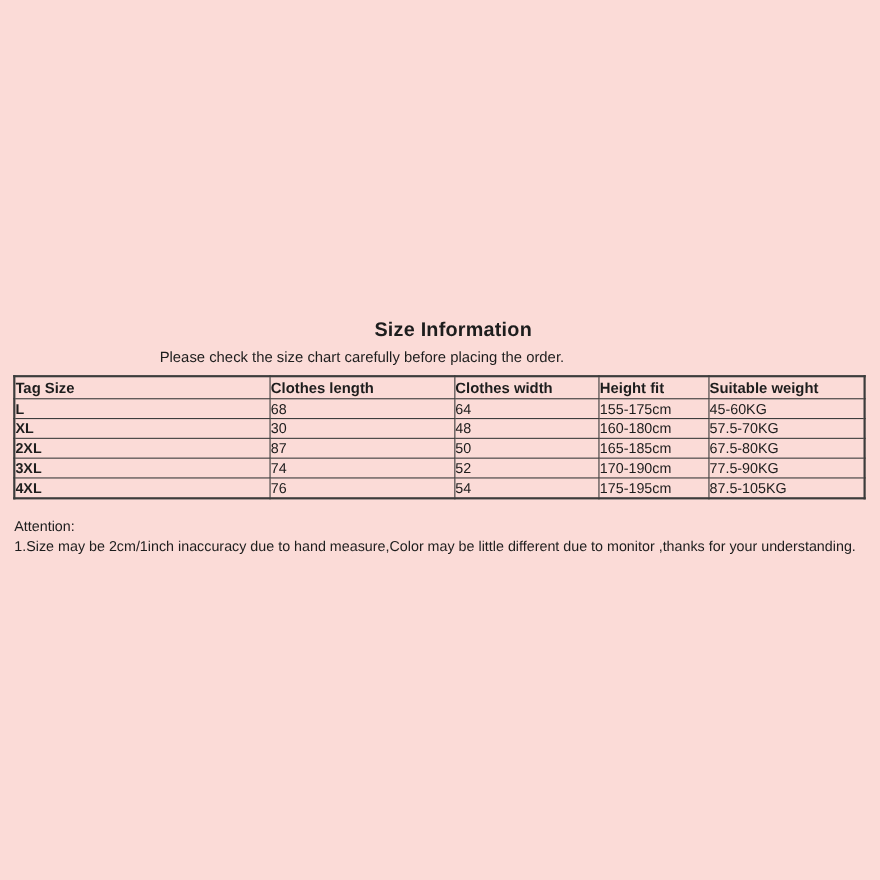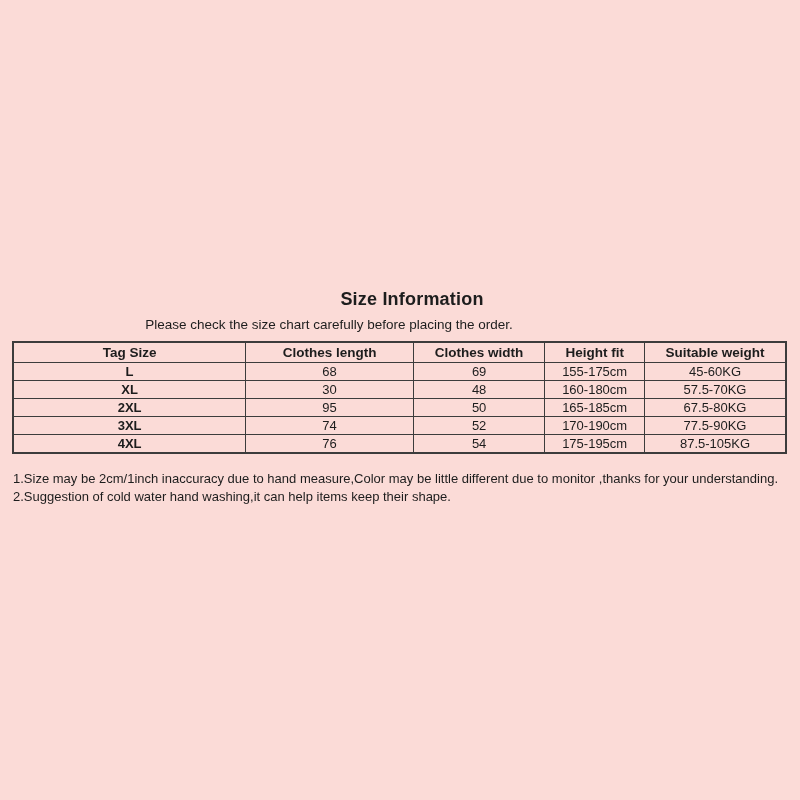--- a/index.html
+++ b/index.html
@@ -22,21 +22,21 @@
     font-size: 13.5px; font-weight: normal;
   }
   table.size-table {
     position: absolute; top: 341px; left: 12px;
     width: 775px;
     border-collapse: collapse; table-layout: fixed;
     border: 2px solid #3c3c3c;
   }
   .size-table th, .size-table td {
     border: 1px solid #3c3c3c;
-    text-align: center; vertical-align: middle;
+    text-align: left; vertical-align: middle;
     padding: 0;
     font-size: 13px;
     height: 17px; line-height: 17px;
     overflow: hidden; white-space: nowrap;
   }
   .size-table th {
     height: 19px; line-height: 19px;
     font-weight: bold; font-size: 13.5px;
   }
   .size-table td.tag-cell { font-weight: bold; }
@@ -66,34 +66,34 @@
       <th>Clothes length</th>
       <th>Clothes width</th>
       <th>Height fit</th>
       <th>Suitable weight</th>
     </tr>
   </thead>
   <tbody>
     <tr>
       <td class="tag-cell">L</td>
       <td>68</td>
-      <td>69</td>
+      <td>64</td>
       <td>155-175cm</td>
       <td>45-60KG</td>
     </tr>
     <tr>
       <td class="tag-cell">XL</td>
       <td>30</td>
       <td>48</td>
       <td>160-180cm</td>
       <td>57.5-70KG</td>
     </tr>
     <tr>
       <td class="tag-cell">2XL</td>
-      <td>95</td>
+      <td>87</td>
       <td>50</td>
       <td>165-185cm</td>
       <td>67.5-80KG</td>
     </tr>
     <tr>
       <td class="tag-cell">3XL</td>
       <td>74</td>
       <td>52</td>
       <td>170-190cm</td>
       <td>77.5-90KG</td>
@@ -102,15 +102,15 @@
       <td class="tag-cell">4XL</td>
       <td>76</td>
       <td>54</td>
       <td>175-195cm</td>
       <td>87.5-105KG</td>
     </tr>
   </tbody>
 </table>
 
 <div class="attention">
+  <div>Attention:</div>
   <div>1.Size may be 2cm/1inch inaccuracy due to hand measure,Color may be little different due to monitor ,thanks for your understanding.</div>
-  <div>2.Suggestion of cold water hand washing,it can help items keep their shape.</div>
 </div>
 
 </body></html>

